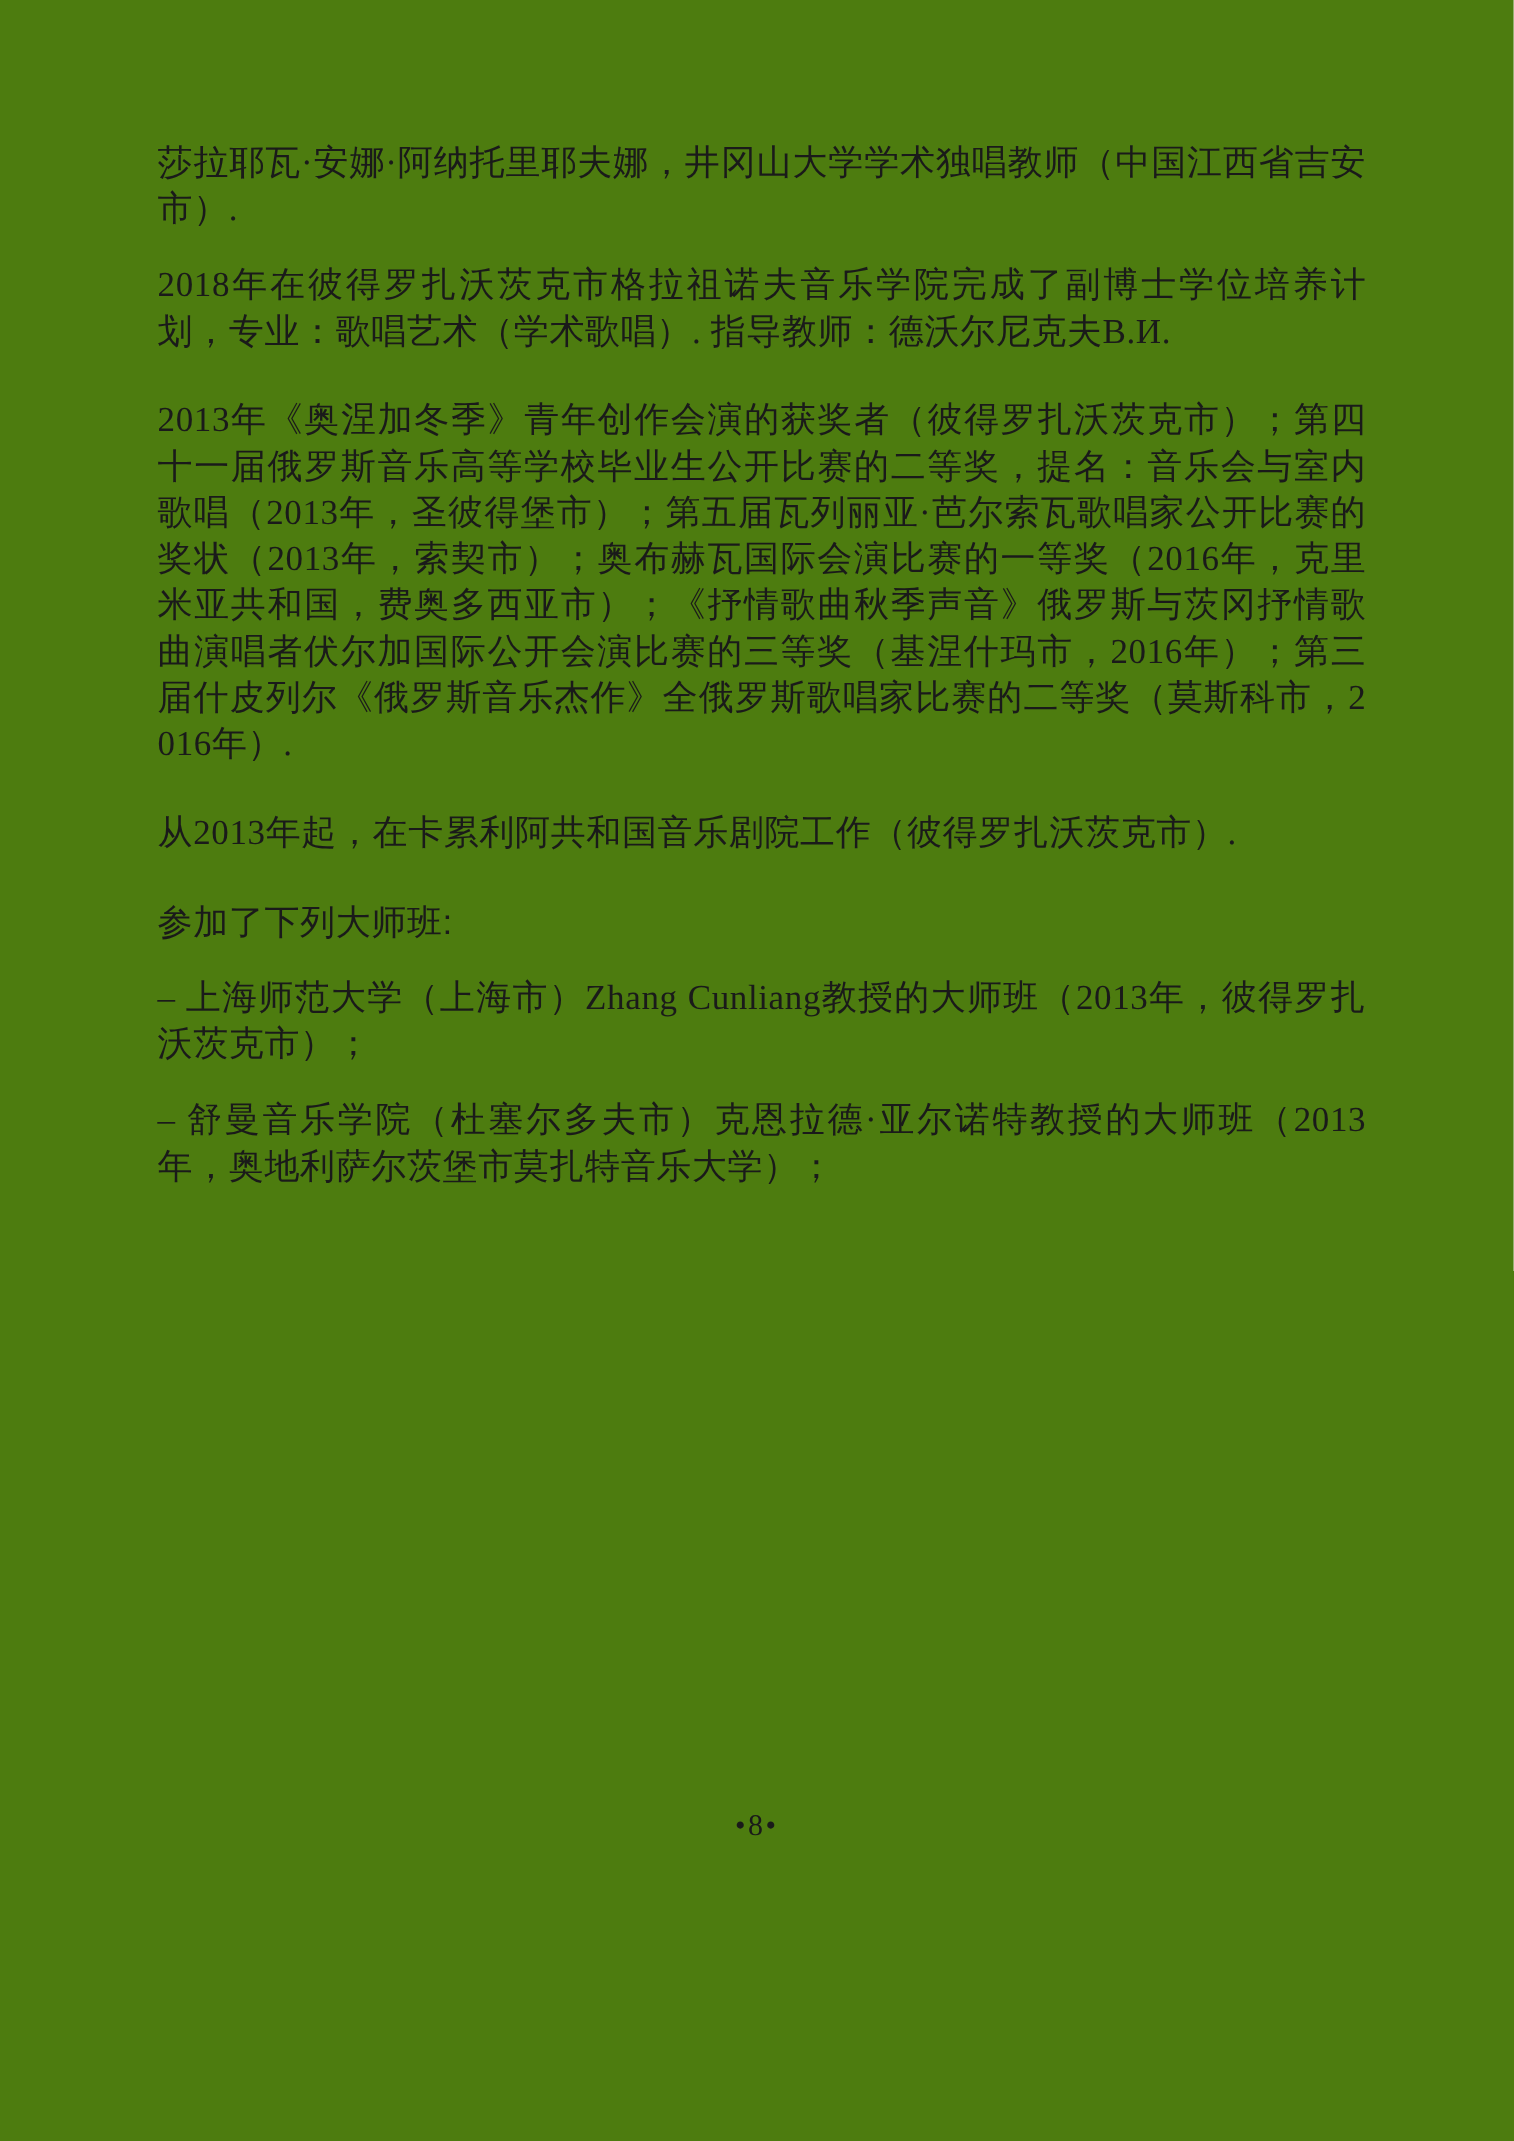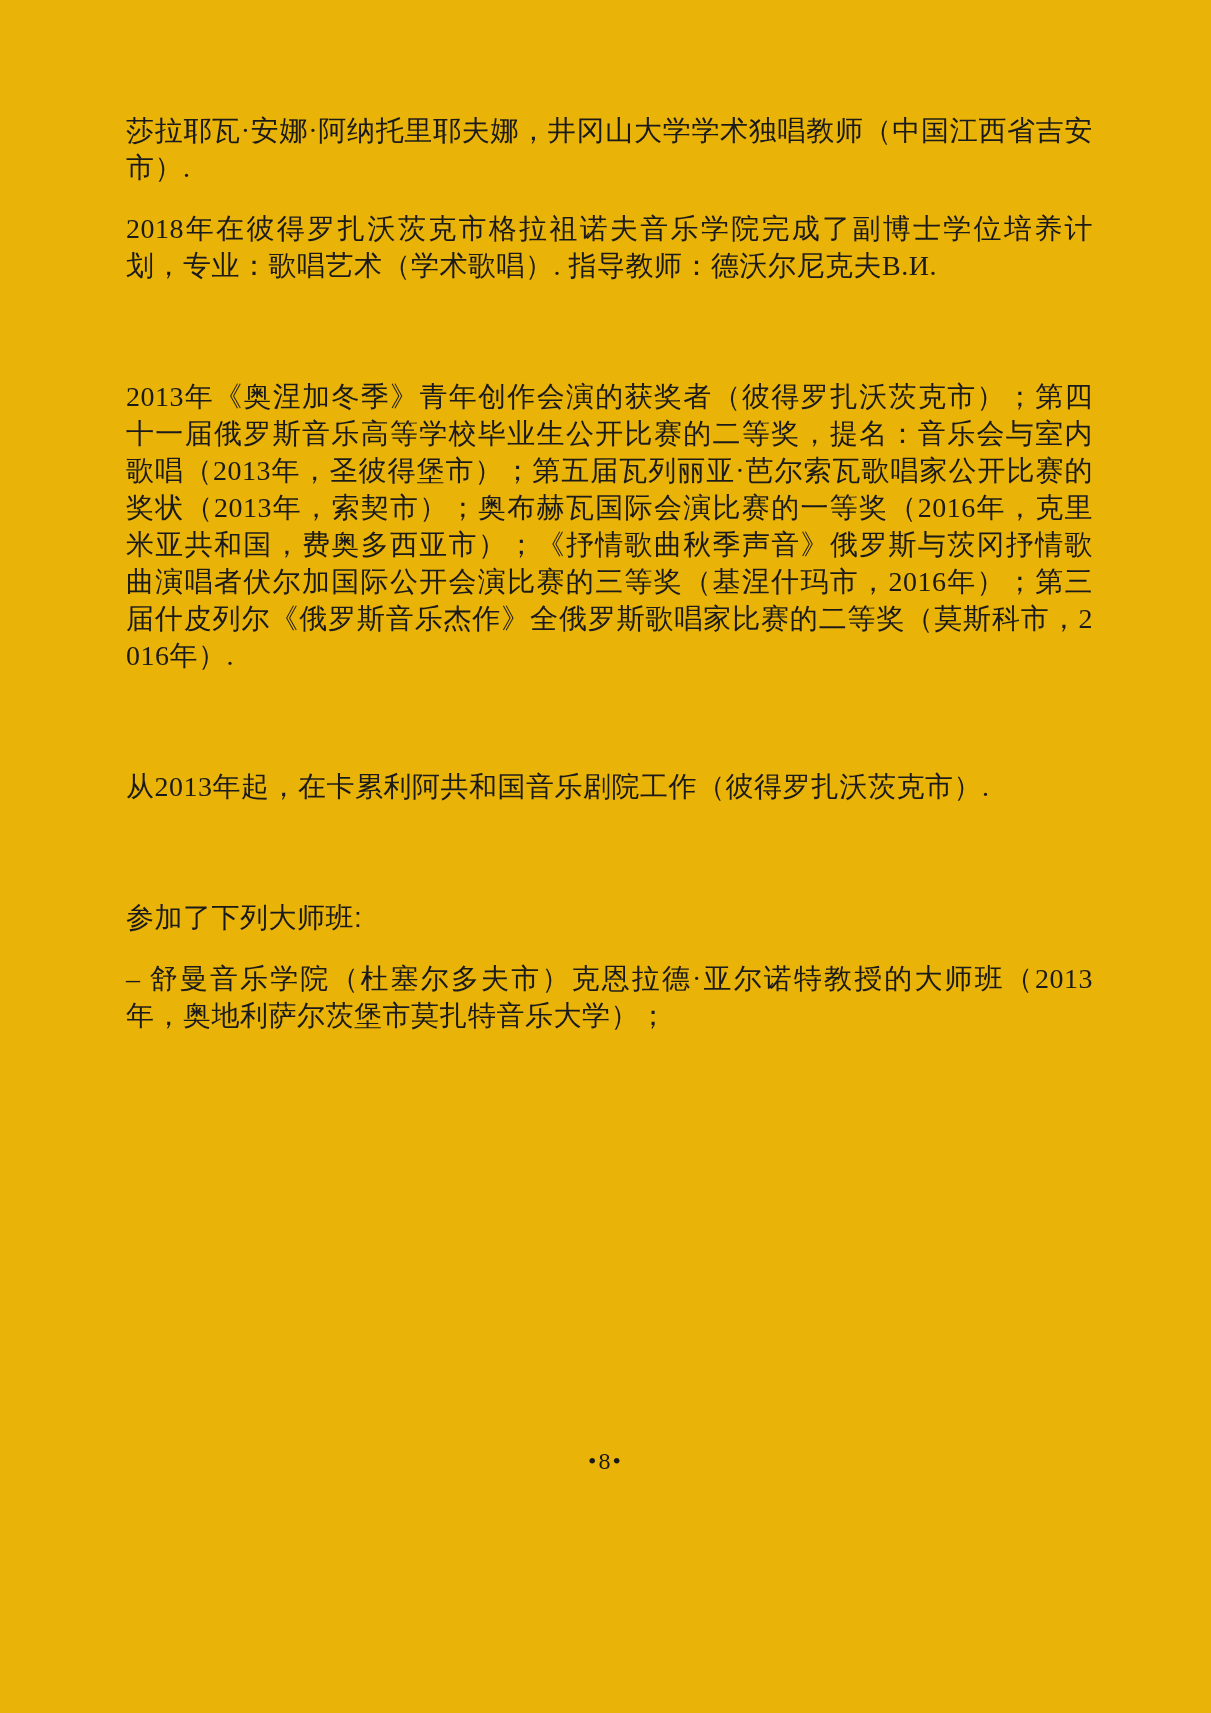--- a/index.html
+++ b/index.html
@@ -4,21 +4,21 @@
 <style>
   html, body {
     margin: 0;
     padding: 0;
     background: #ffffff;
   }
   .page {
     position: relative;
     width: 1211px;
     height: 1713px;
-    background: #eab308;
+    background: #4d7c0f;
     color: #1a1a1a;
     font-family: "Liberation Serif", "DejaVu Serif", serif;
     overflow: hidden;
     box-sizing: border-box;
   }
   .content {
     position: absolute;
     top: 112px;
     left: 126px;
     right: 118px;
@@ -29,21 +29,21 @@
     margin: 0 0 24px 0;
     text-align: justify;
     letter-spacing: 0.5px;
     word-break: break-all;
   }
   .p.sans {
     font-family: "Liberation Sans", "DejaVu Sans", sans-serif;
     text-align: left;
   }
   .gap-xl {
-    margin-top: 94px;
+    margin-top: 34px;
   }
   .footer {
     position: absolute;
     top: 1448px;
     left: 0;
     right: 0;
     text-align: center;
     font-size: 24px;
     letter-spacing: 2px;
     color: #1a1a1a;
@@ -53,16 +53,17 @@
 </head>
 <body>
 
 <div class="page">
   <div class="content">
     <p class="p">莎拉耶瓦·安娜·阿纳托里耶夫娜，井冈山大学学术独唱教师（中国江西省吉安市）.</p>
     <p class="p">2018年在彼得罗扎沃茨克市格拉祖诺夫音乐学院完成了副博士学位培养计划，专业：歌唱艺术（学术歌唱）. 指导教师：德沃尔尼克夫В.И.</p>
     <p class="p gap-xl">2013年《奥涅加冬季》青年创作会演的获奖者（彼得罗扎沃茨克市）；第四十一届俄罗斯音乐高等学校毕业生公开比赛的二等奖，提名：音乐会与室内歌唱（2013年，圣彼得堡市）；第五届瓦列丽亚·芭尔索瓦歌唱家公开比赛的奖状（2013年，索契市）；奥布赫瓦国际会演比赛的一等奖（2016年，克里米亚共和国，费奥多西亚市）；《抒情歌曲秋季声音》俄罗斯与茨冈抒情歌曲演唱者伏尔加国际公开会演比赛的三等奖（基涅什玛市，2016年）；第三届什皮列尔《俄罗斯音乐杰作》全俄罗斯歌唱家比赛的二等奖（莫斯科市，2016年）.</p>
     <p class="p gap-xl">从2013年起，在卡累利阿共和国音乐剧院工作（彼得罗扎沃茨克市）.</p>
     <p class="p sans gap-xl">参加了下列大师班:</p>
+    <p class="p">– 上海师范大学（上海市）Zhang Cunliang教授的大师班（2013年，彼得罗扎沃茨克市）；</p>
     <p class="p">–  舒曼音乐学院（杜塞尔多夫市）克恩拉德·亚尔诺特教授的大师班（2013年，奥地利萨尔茨堡市莫扎特音乐大学）；</p>
   </div>
   <div class="footer">•8•</div>
 </div>
 
 </body></html>

